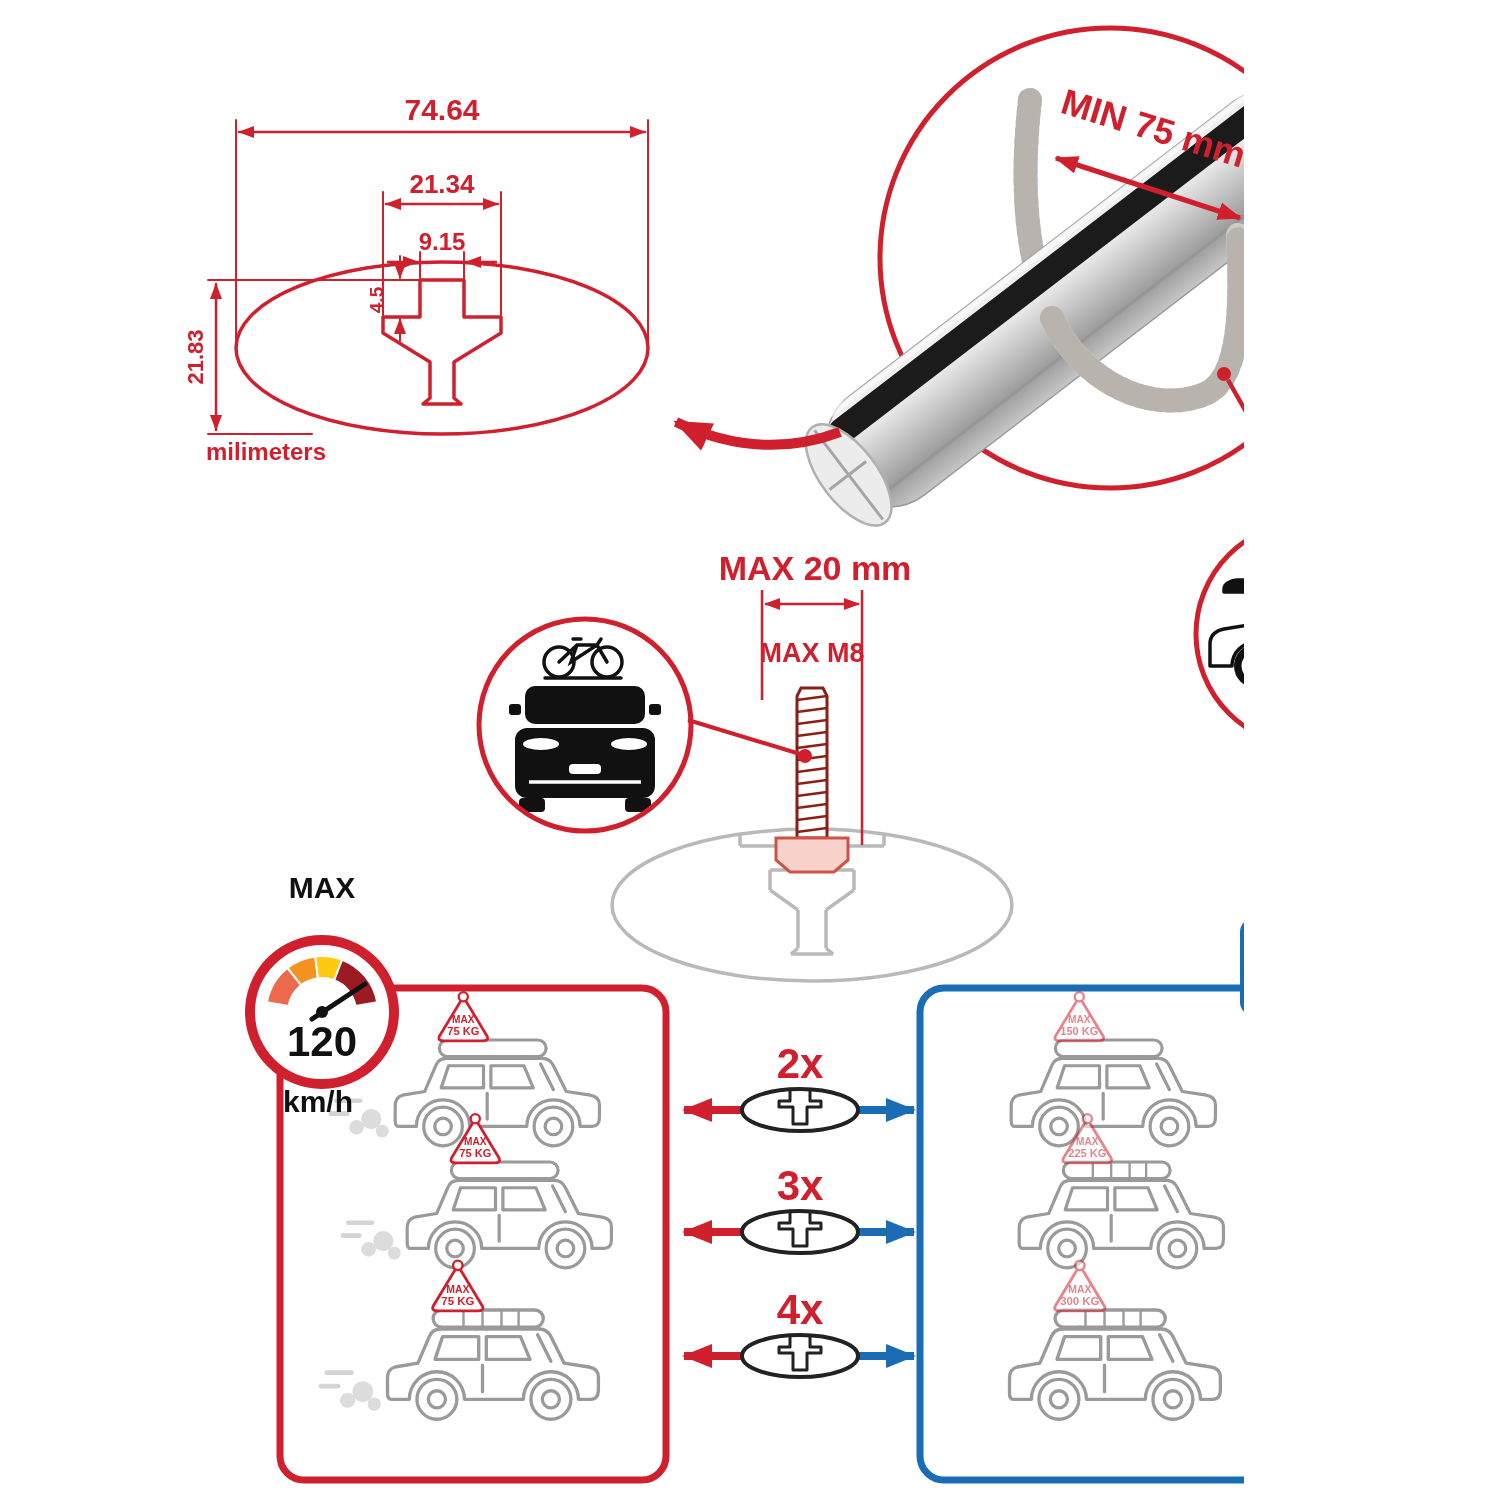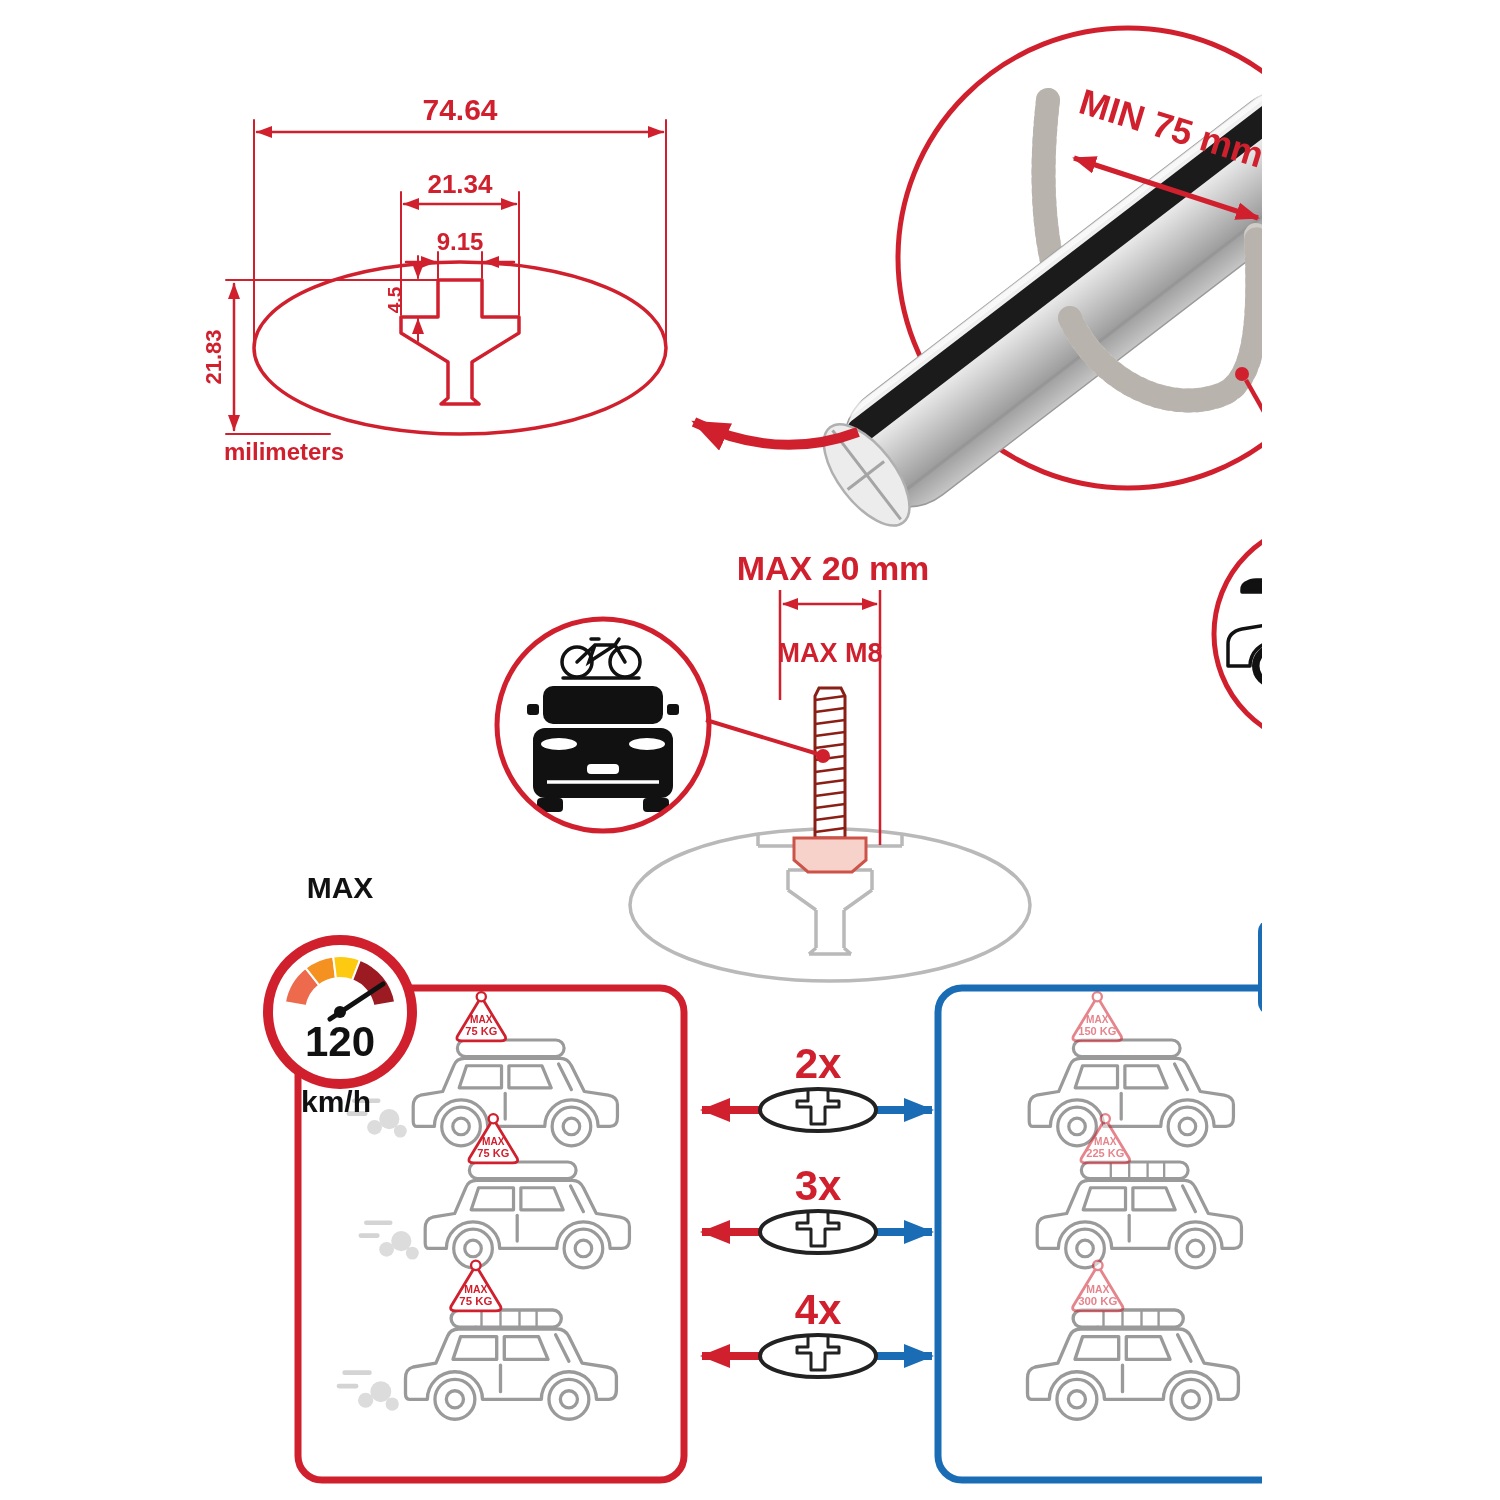--- a/index.html
+++ b/index.html
@@ -1,17 +1,17 @@
 <!DOCTYPE html>
 <html><head>
 <meta charset="utf-8">
 <style>
   html,body{margin:0;padding:0;background:#ffffff;}
   .stage{position:relative;width:1244px;height:1500px;background:#fff;overflow:hidden;
-         font-family:"Liberation Sans",sans-serif;padding-left:18px;}
+         font-family:"Liberation Sans",sans-serif;}
   svg{font-family:"Liberation Sans",sans-serif;font-weight:bold;}
   text{user-select:none;}
 </style>
 </head>
 <body>
 
 <div class="stage">
 <svg width="1500" height="1500" viewBox="0 0 1500 1500">
 
   <defs>

